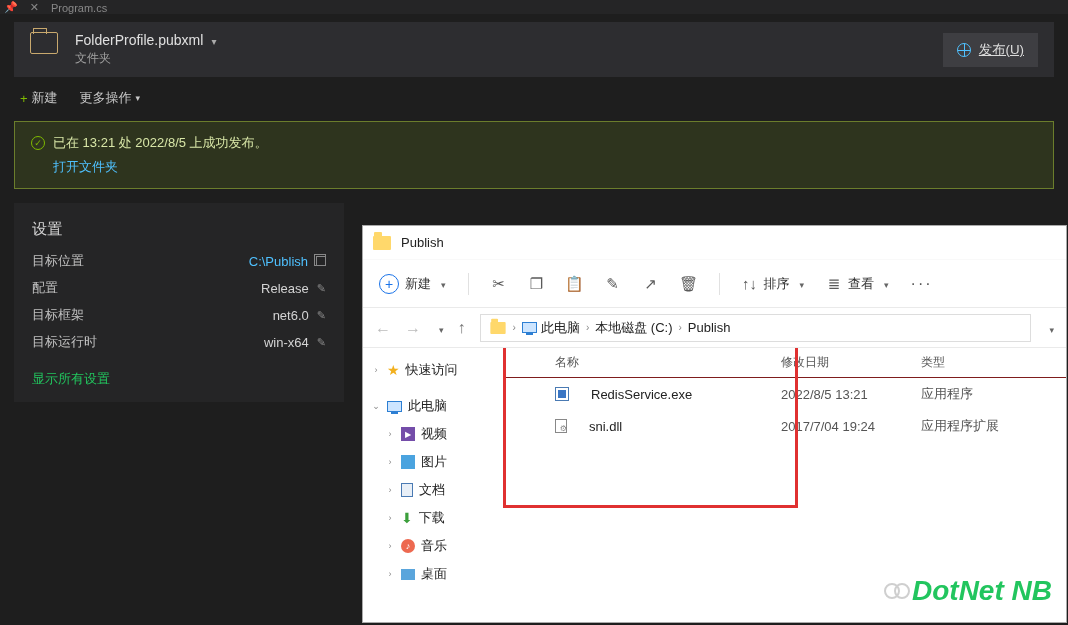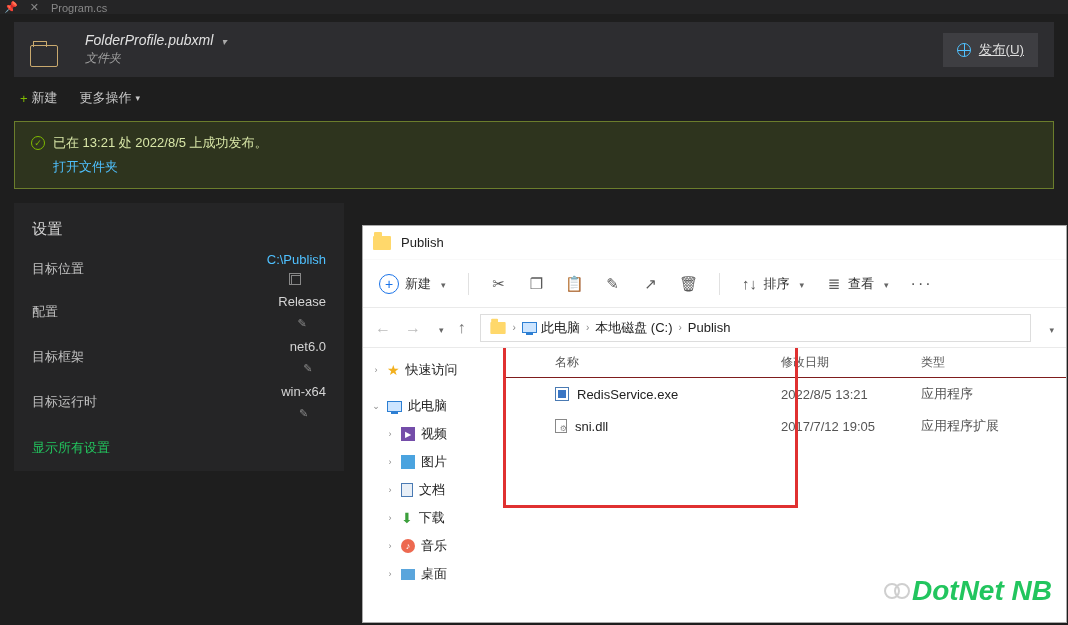--- a/index.html
+++ b/index.html
@@ -6,21 +6,21 @@
   body { width: 1068px; height: 625px; background: #1e1e1e; color: #cccccc; font-size: 13px; position: relative; overflow: hidden; }
 
   
   .topstrip { height: 14px; background: #252526; display:flex; align-items:flex-end; gap:12px; padding-left:4px;}
   .topstrip .pin { color:#888; font-size:11px;}
   .topstrip .x   { color:#888; font-size:11px;}
   .topstrip .ttl { color:#888; font-size:11px;}
 
   
   .pub-header { margin: 8px 14px 0 14px; background: #2d2d30; display:flex; align-items:center; justify-content:space-between; padding: 10px 16px; }
-  .pub-header-left { display:flex; align-items:flex-end; gap:27px;font-style:italic; }
+  .pub-header-left { display:flex; align-items:flex-start; gap:17px; }
   .folder-glyph { width:28px; height:22px; border:1.5px solid #c9a96e; border-radius:2px; position:relative;}
   .folder-glyph::before { content:""; position:absolute; top:-5px; left:2px; width:12px; height:5px; border:1.5px solid #c9a96e; border-bottom:none; border-radius:1px 1px 0 0;}
   .pub-title { font-size:14px; color:#e0e0e0; display:flex; align-items:center; gap:6px;}
   .pub-sub { font-size:12px; color:#a0a0a0; margin-top:2px;}
   .chev-down::after{content:"▾"; color:#aaa; font-size:10px; margin-left:2px;}
   .publish-btn { background:#3e3e42; color:#dcdcdc; padding:8px 14px; border:none; display:flex; align-items:center; gap:8px; cursor:pointer;text-decoration:underline;}
   .globe-icon { width:14px;height:14px;border:1.3px solid #4fc1ff;border-radius:50%; position:relative;}
   .globe-icon::before{content:"";position:absolute;left:0;right:0;top:50%;height:1px;background:#4fc1ff;}
   .globe-icon::after{content:"";position:absolute;top:0;bottom:0;left:50%;width:1px;background:#4fc1ff;}
 
@@ -33,21 +33,21 @@
   .banner { margin: 6px 14px 0 14px; border:1px solid #6b7d2c; background:#2e341e; padding:12px 16px;}
   .banner-line { display:flex; align-items:center; gap:8px; color:#d8e6a7;}
   .check-circle{width:14px;height:14px;border-radius:50%;border:1.5px solid #7fba00;display:inline-flex;align-items:center;justify-content:center;color:#7fba00;font-size:9px;}
   .banner a { color:#4fc1ff; text-decoration:none; display:inline-block; margin-top:6px; margin-left:22px;}
 
   
   .settings { margin:14px 14px 0 14px; background:#252526; padding:16px 18px 14px 18px; width:330px;}
   .settings h3 { font-weight:400; color:#d4d4d4; margin-bottom:12px;}
   .settings .row{ display:flex; justify-content:space-between; margin:9px 0; align-items:center;}
   .settings .label{ color:#c0c0c0;}
-  .settings .val{ color:#d4d4d4; display:flex; align-items:center; gap:8px;flex-direction:column;}
+  .settings .val{ color:#d4d4d4; display:flex; align-items:center; gap:8px;}
   .settings a.link{ color:#22c55e; text-decoration:none; margin-top:10px; display:inline-block;}
   .pencil { color:#888; font-size:11px;}
   .copy-icon{ width:10px;height:10px;border:1px solid #888;position:relative;}
   .copy-icon::after{content:"";position:absolute;width:10px;height:10px;border:1px solid #888;left:-3px;top:-3px;}
 
   
   .explorer { position:absolute; left:362px; top:225px; width:705px; height:398px; background:#ffffff; border:1px solid #aaa; display:flex; flex-direction:column; color:#222; font-size:13px;}
   .exp-tbar { height:34px; display:flex; align-items:center; padding:0 10px; gap:10px; border-bottom:1px solid #f9f9f9;}
   .exp-foldericon{ width:18px;height:14px;background:#ffd86b;border-radius:1px;position:relative;}
   .exp-foldericon::before{content:"";position:absolute;top:-4px;left:1px;width:8px;height:4px;background:#ffd86b;border-radius:1px 1px 0 0;}
@@ -81,21 +81,21 @@
   .mus-icon{width:14px;height:14px;border-radius:50%;background:#ed6950;display:flex;align-items:center;justify-content:center;color:#fff;font-size:9px;}
   .desk-icon{width:14px;height:11px;background:#5aa5dc;}
 
   .exp-files{ flex:1; position:relative;}
   .redbox{ position:absolute; left:0; top:-14px; width:295px; height:174px; border:3px solid #e03131; pointer-events:none;}
   .fh{ display:flex; padding:6px 0 6px 52px; color:#555; font-size:12px; border-bottom:1px solid #7f1d1d; gap:0;}
   .fh .c1{ width:226px;}
   .fh .c2{ width:140px;}
   .fh .c3{ width:120px;}
   .fr{ display:flex; padding:7px 0 7px 52px; align-items:center;}
-  .fr .c1{ width:226px; display:flex;align-items:center;gap:8px;}
+  .fr .c1{ width:226px; display:flex;align-items:center;gap:22px;}
   .fr .c2{ width:140px; color:#555;}
   .fr .c3{ width:120px; color:#555;}
   .exe-icon{width:14px;height:14px;border:1px solid #4a7ab3;background:#fff;display:flex;align-items:center;justify-content:center;}
   .exe-icon::after{content:"";width:8px;height:8px;background:#3a76c4;}
   .dll-icon{width:12px;height:14px;border:1px solid #888;background:#fff;position:relative;}
   .dll-icon::after{content:"⚙";position:absolute;font-size:8px;color:#888;right:-1px;bottom:-1px;}
 
   .ellipsis{ font-size:16px; color:#555;letter-spacing:2px;}
 
   .watermark{ position:absolute; right:16px; bottom:18px; color:#22c55e; font-size:28px; font-style:italic; font-weight:600; display:flex; align-items:center; margin-top:40px;}
@@ -297,21 +297,21 @@
             <span>RedisService.exe</span>
           </span>
         <span class="c2">2022/8/5 13:21</span>
         <span class="c3">应用程序</span>
       </div>
       <div class="fr">
         <span class="c1">
             <span class="dll-icon"></span>
             <span>sni.dll</span>
           </span>
-        <span class="c2">2017/7/12 19:05</span>
+        <span class="c2">2017/7/04 19:24</span>
         <span class="c3">应用程序扩展</span>
       </div>
     </div>
   </div>
 </div>
 
 <div class="watermark">
   <span class="wm-ico">
       <span class="c c1"></span>
       <span class="c c2"></span>

